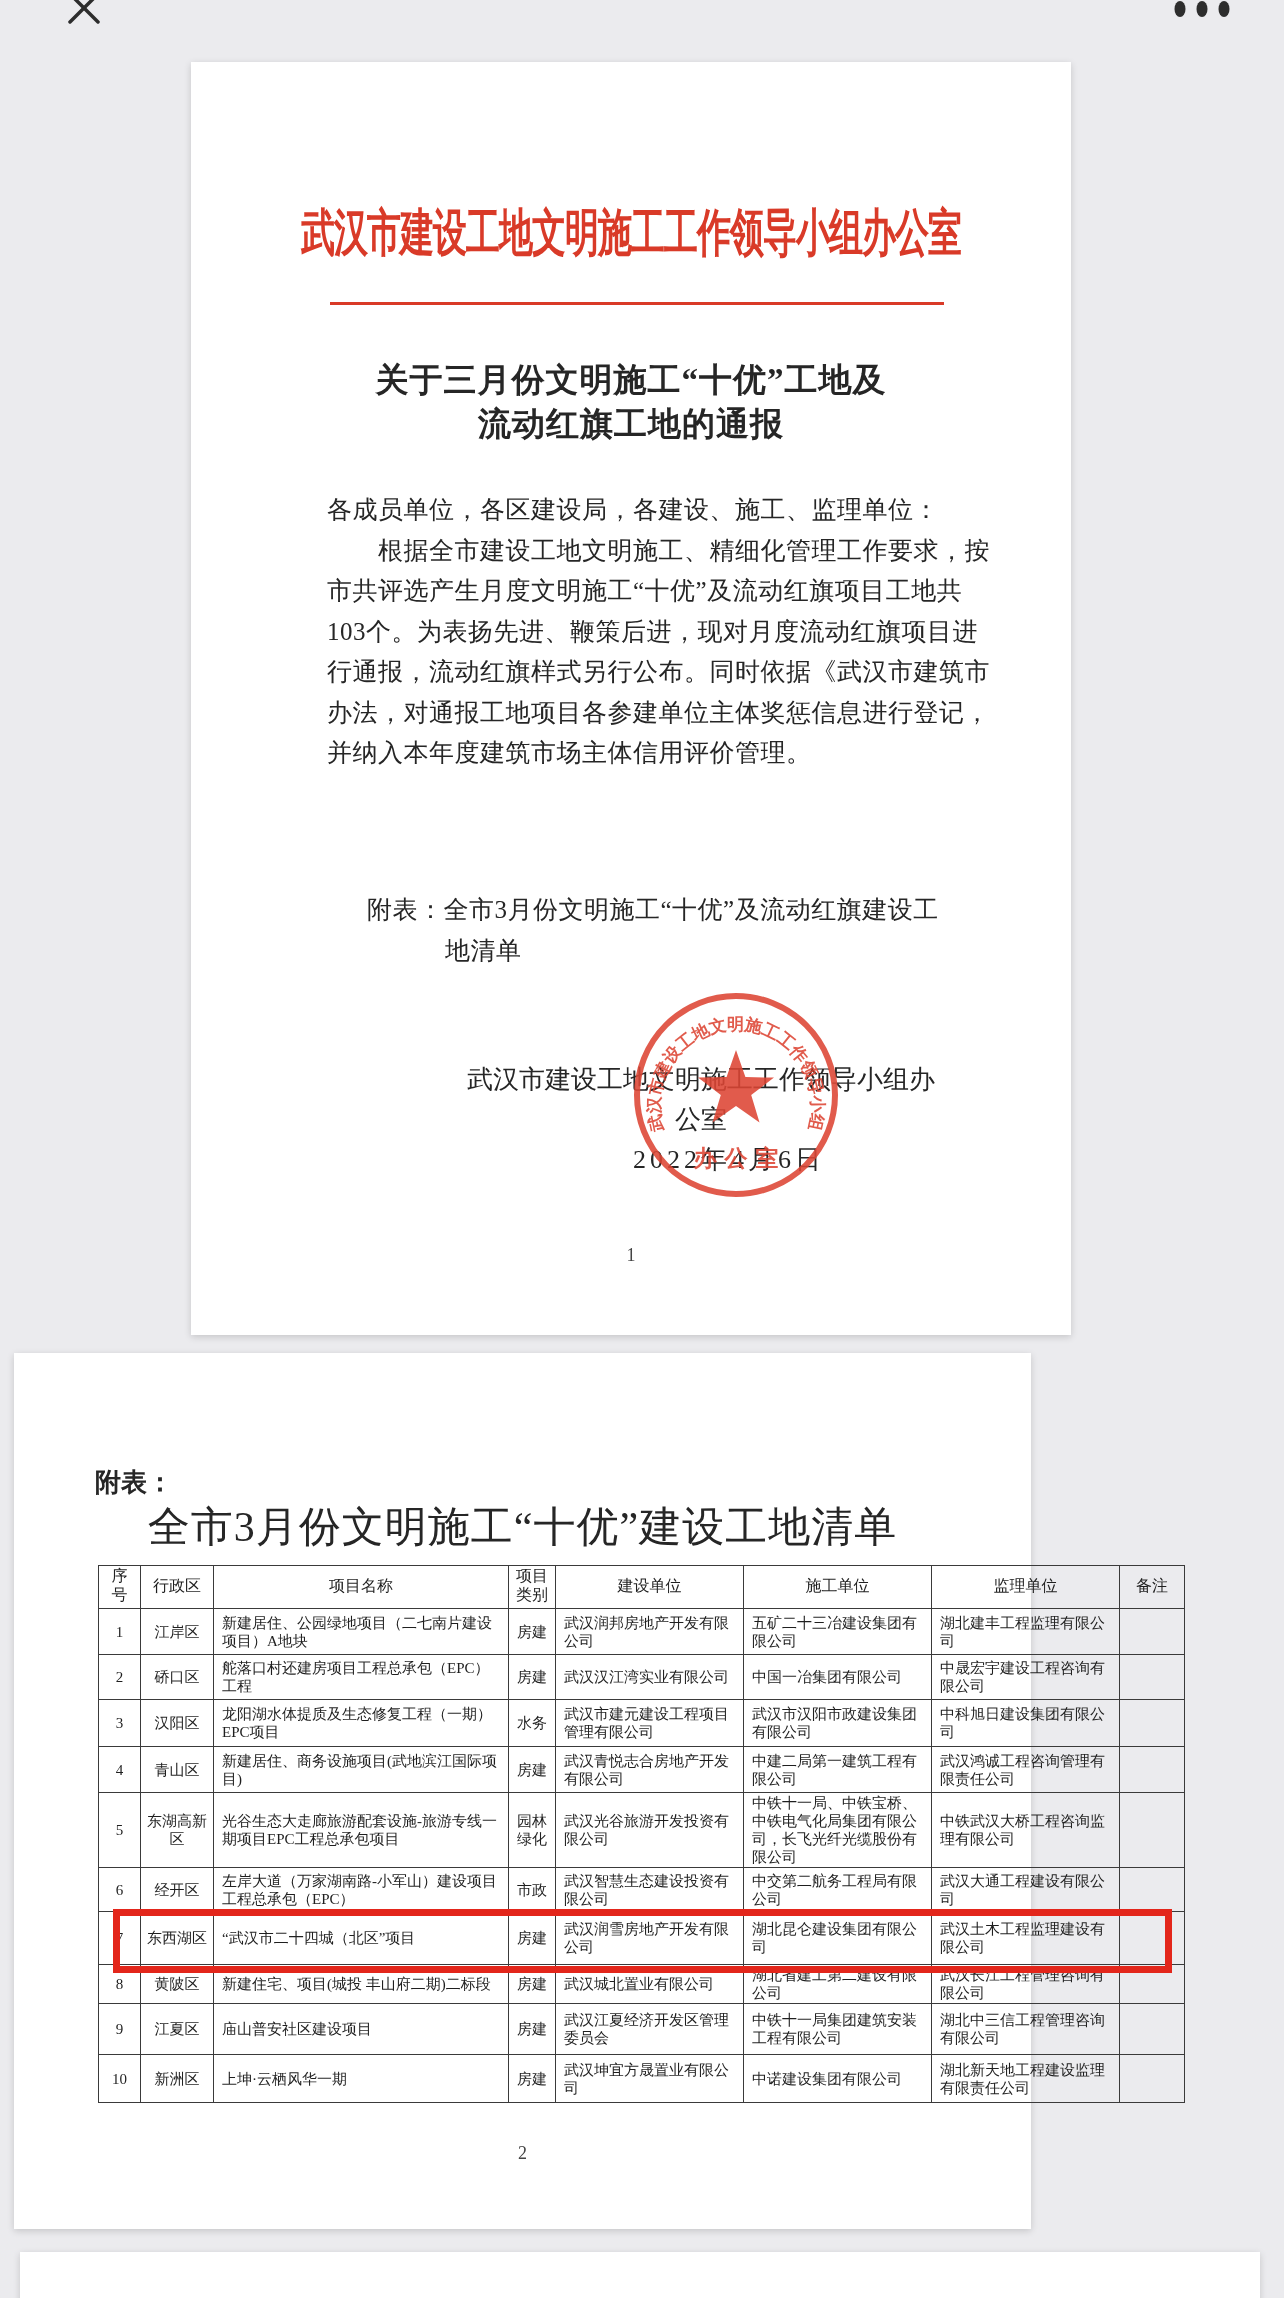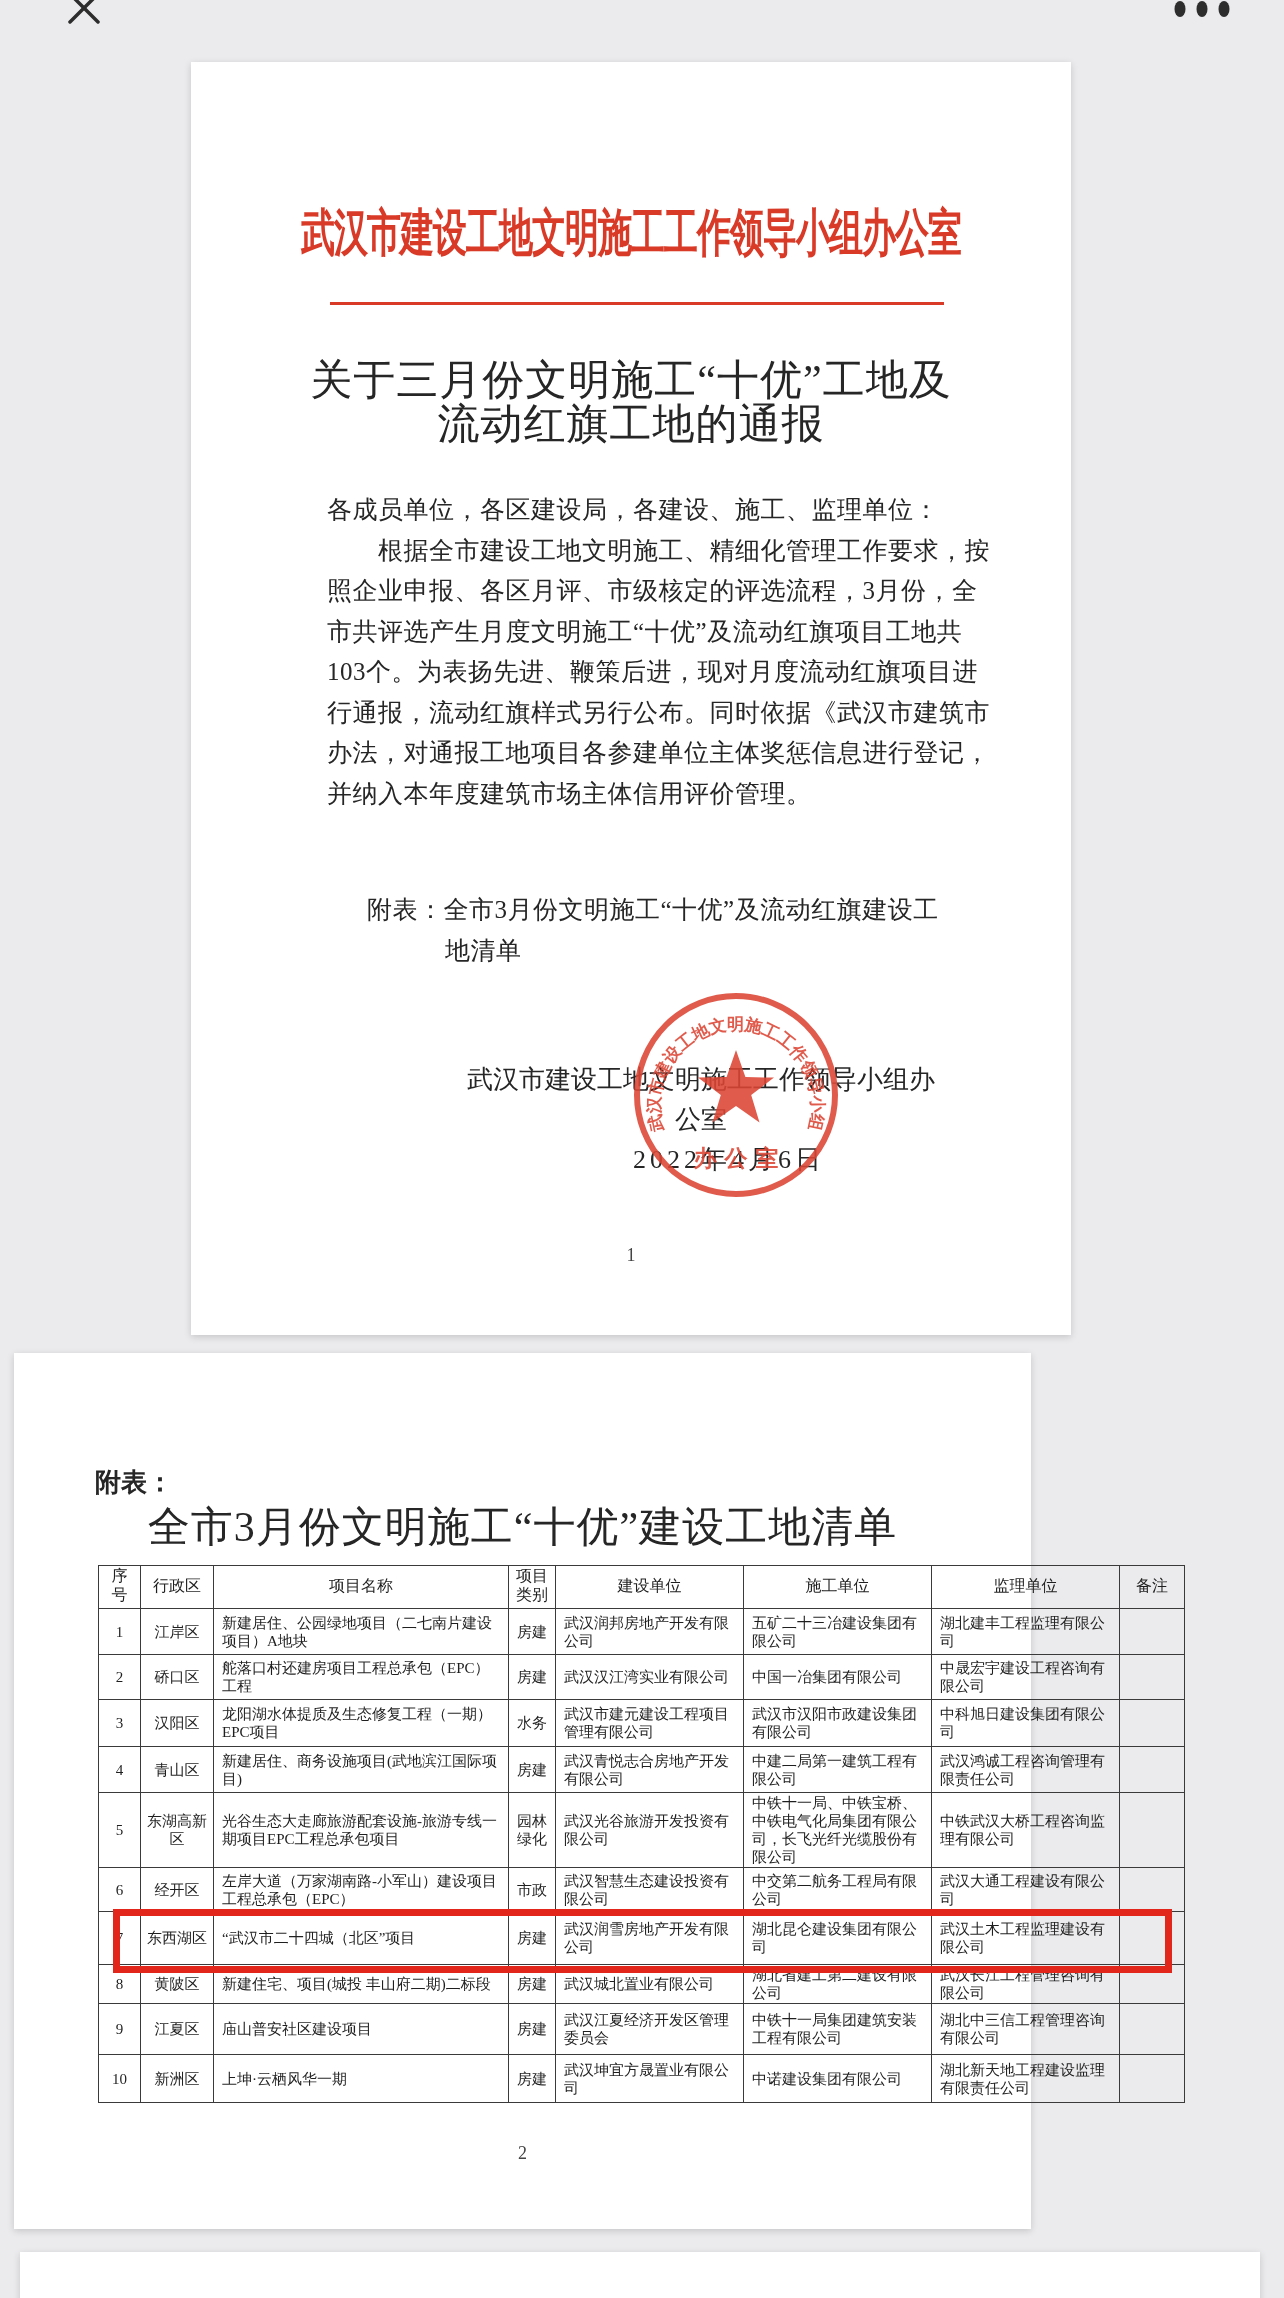--- a/index.html
+++ b/index.html
@@ -12,21 +12,21 @@
   .page{position:absolute;background:#ffffff;box-shadow:0 2px 7px rgba(0,0,0,.16);}
   .page1{left:191px;top:62px;width:880px;height:1273px;}
   .page2{left:14px;top:1353px;width:1017px;height:876px;}
   .page3{left:20px;top:2252px;width:1240px;height:60px;}
   
   .org-header{position:absolute;left:0;top:148px;width:100%;text-align:center;
               font-size:34px;font-weight:bold;letter-spacing:-1px;color:#d93a28;
               transform:scaleY(1.5);transform-origin:50% 50%;white-space:nowrap;}
   .red-rule{position:absolute;left:139px;top:240px;width:614px;height:3px;background:#d93a28;}
   .doc-title{position:absolute;left:0;top:296px;width:100%;text-align:center;
-             font-size:42px;font-weight:normal;line-height:44px;letter-spacing:1px;}
+             font-size:33px;font-weight:bold;line-height:44px;letter-spacing:1px;}
   .body-block{position:absolute;left:136px;top:428px;width:620px;font-size:25px;}
   .body-block div{height:40.5px;line-height:40.5px;white-space:nowrap;letter-spacing:0.5px;}
   .att-block{position:absolute;left:176px;top:826px;font-size:25px;line-height:43px;letter-spacing:0.5px;}
   .att-line2{margin-left:78px;font-family:Liberation Mono, monospace;}
   .sig-block{position:absolute;left:270px;top:998px;width:480px;text-align:center;font-size:26px;line-height:40px;}
   .sig-date{padding-left:56px;letter-spacing:4px;}
   .seal{position:absolute;left:440px;top:928px;width:210px;height:210px;opacity:.88;}
   .pagenum{position:absolute;left:0;width:100%;text-align:center;font-size:18px;color:#444;}
   .pagenum1{top:1183px;}
   .pagenum2{top:790px;}
@@ -71,21 +71,20 @@
     <div class="doc-title">
 
     <div data-idx="0">关于三月份文明施工“十优”工地及</div>
         <div data-idx="1">流动红旗工地的通报</div>
       </div>
 
     <div class="body-block">
 
     <div data-idx="0">各成员单位，各区建设局，各建设、施工、监理单位：</div>
         <div data-idx="1">　　根据全市建设工地文明施工、精细化管理工作要求，按</div>
-        <div data-idx="2">照企业申报、各区月评、市级核定的评选流程，3月份，全</div>
         <div data-idx="3">市共评选产生月度文明施工“十优”及流动红旗项目工地共</div>
         <div data-idx="4">103个。为表扬先进、鞭策后进，现对月度流动红旗项目进</div>
         <div data-idx="5">行通报，流动红旗样式另行公布。同时依据《武汉市建筑市</div>
         <div data-idx="7">办法，对通报工地项目各参建单位主体奖惩信息进行登记，</div>
         <div data-idx="8">并纳入本年度建筑市场主体信用评价管理。</div>
       </div>
 
     <div class="att-block">
       <div>附表：全市3月份文明施工“十优”及流动红旗建设工</div>
       <div class="att-line2">地清单</div>

